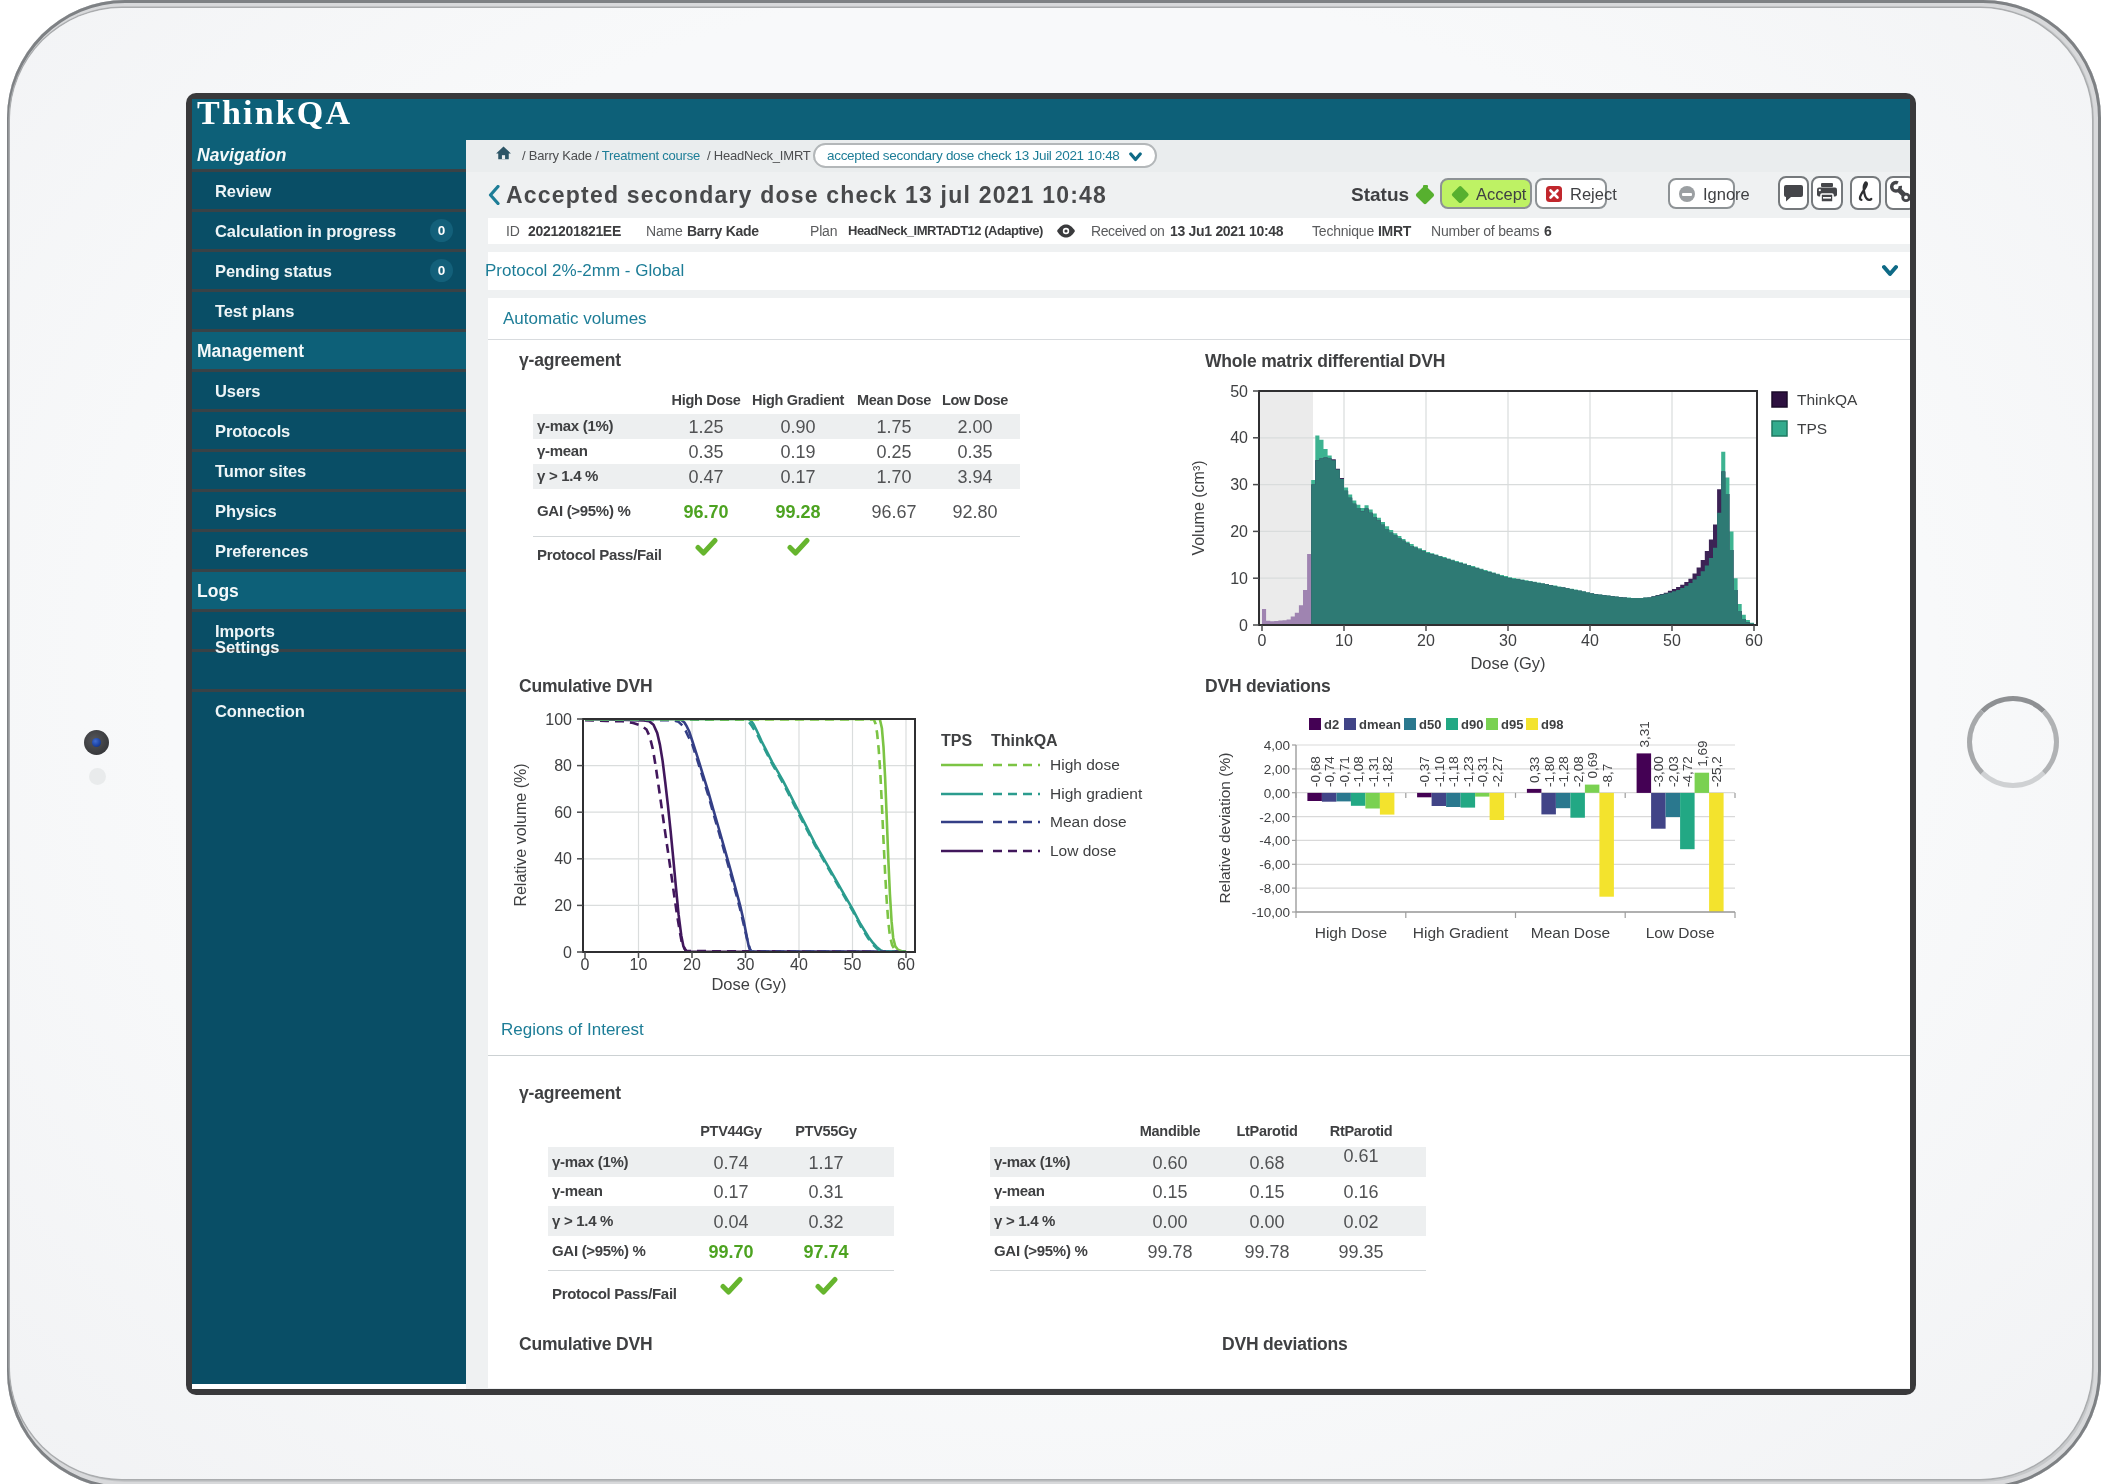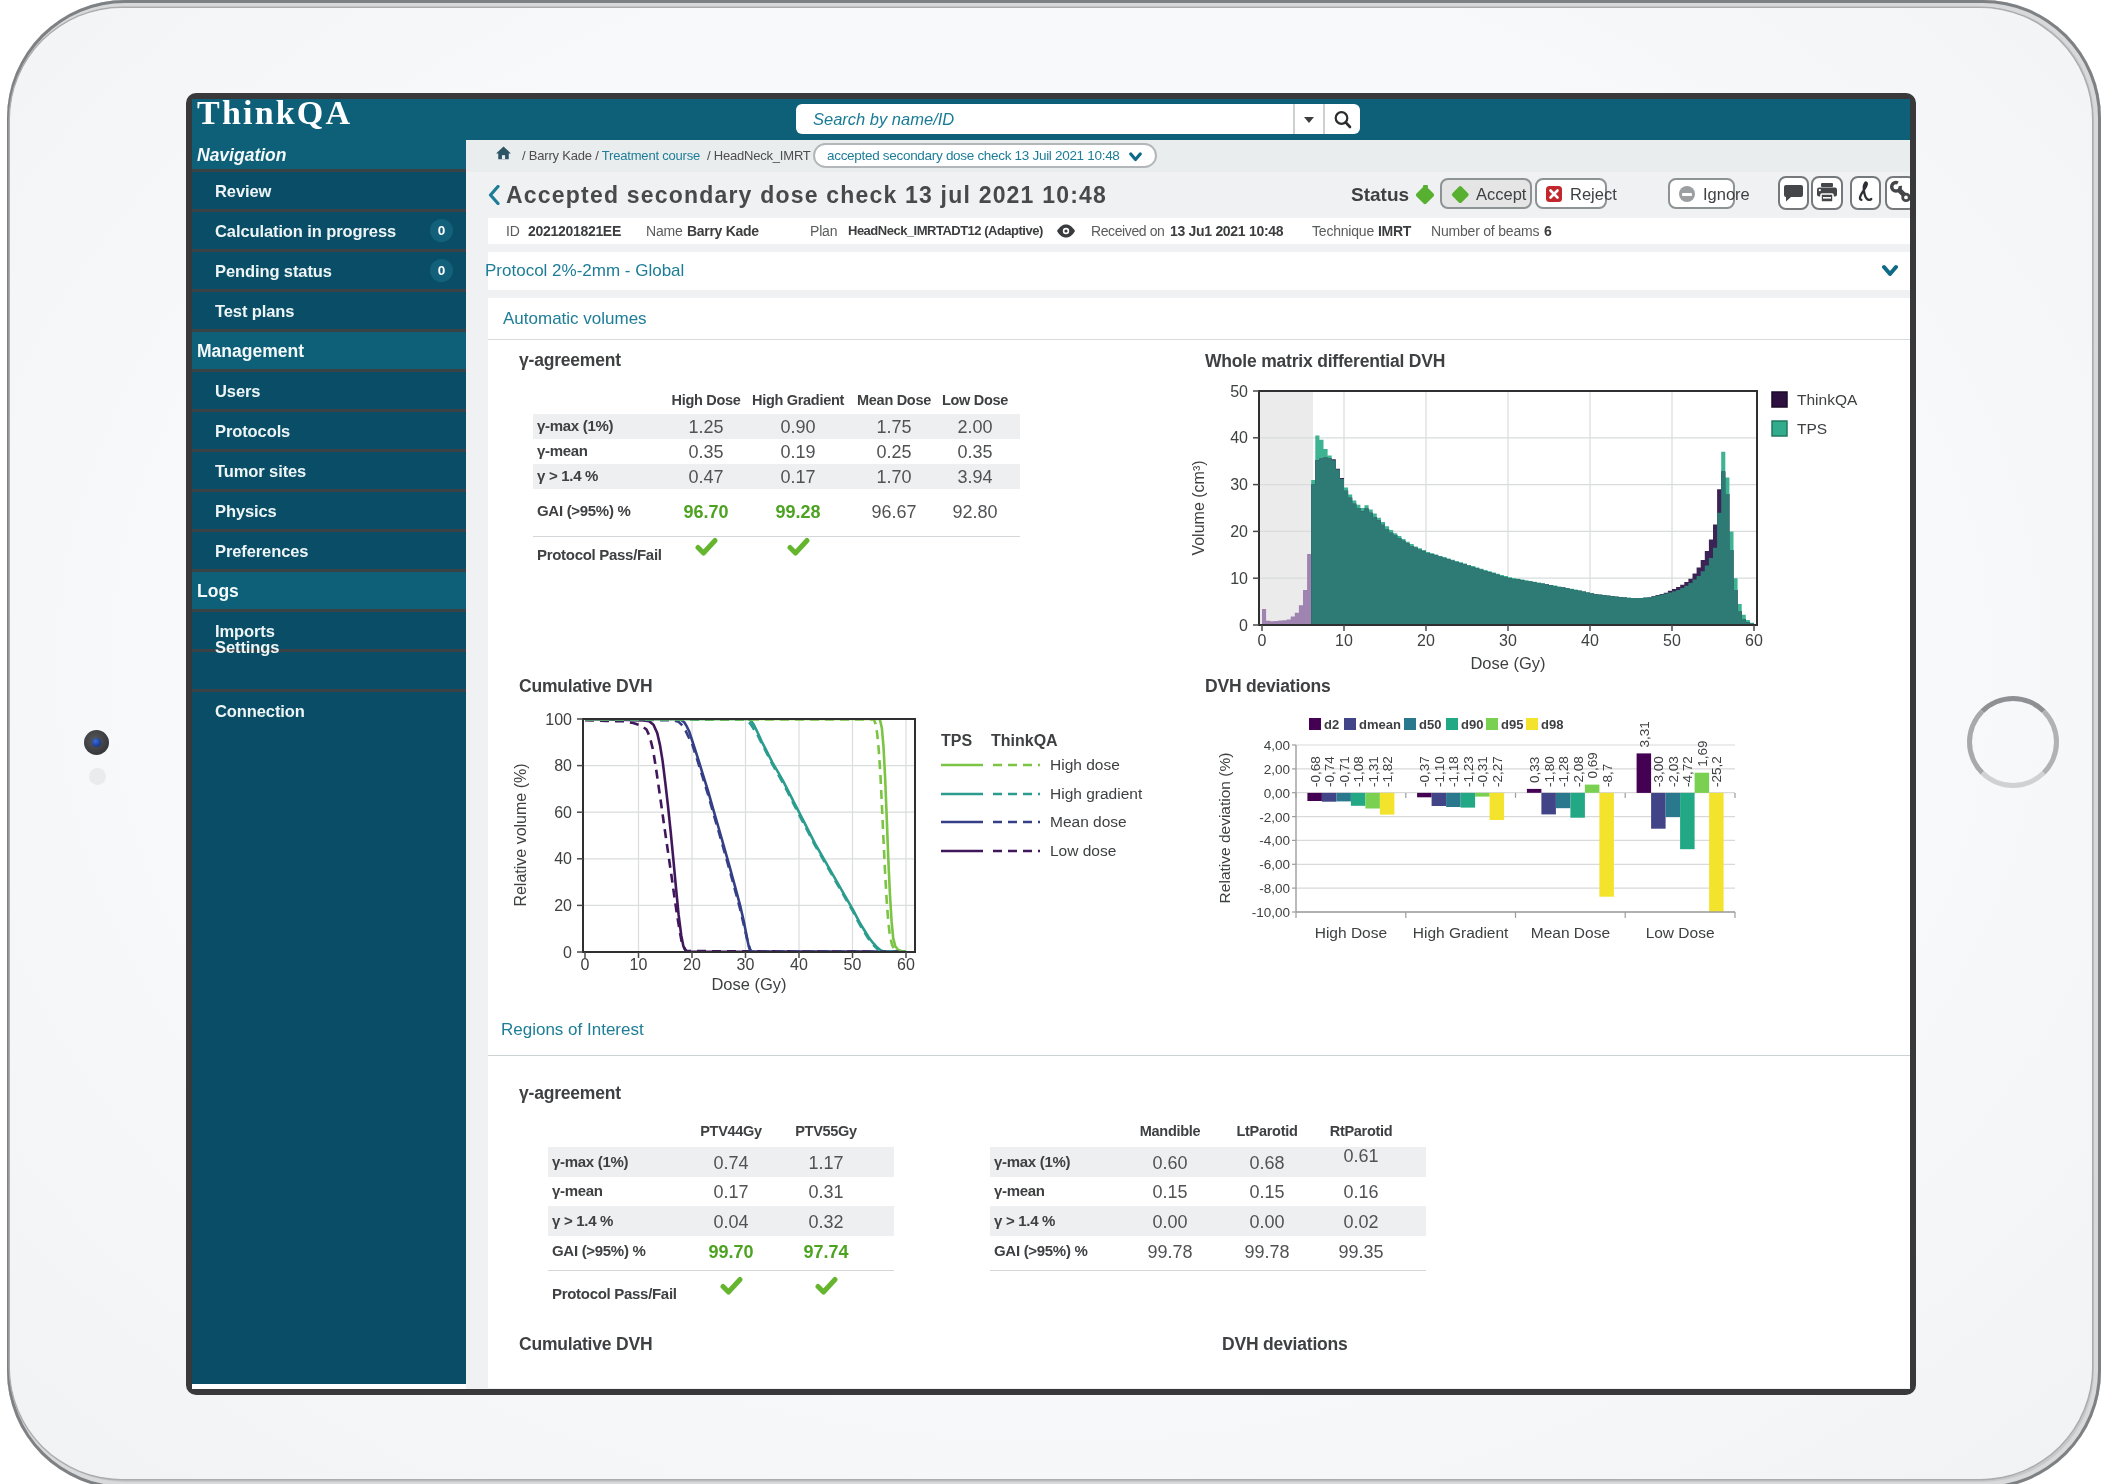--- a/index.html
+++ b/index.html
@@ -77,30 +77,20 @@
   <div class="rim"></div>
   <div class="bezel"></div>
   <div class="cam"></div>
   <div class="mic"></div>
   <div class="homebtn"></div>
   <div class="screen"></div>
   <div class="app">
 
     <div class="topbar"></div>
     <div class="logo">ThinkQA</div>
-    <div class="search">
-      <div class="ph">Search by name/ID</div>
-      <div class="ssep" style="left:497px;"></div>
-      <div class="caret"></div>
-      <div class="ssep" style="left:527px;"></div>
-      <svg class="abs" style="left:536px;top:5px;" width="22" height="22" viewBox="0 0 22 22">
-        <circle cx="9.5" cy="9" r="5.8" fill="none" stroke="#2b2c2e" stroke-width="2.2"></circle>
-        <line x1="13.8" y1="13.5" x2="18" y2="18" stroke="#2b2c2e" stroke-width="2.6" stroke-linecap="round"></line>
-      </svg>
-    </div>
 
     <div class="sidebar"></div>
     <div class="sband" style="top:41px;height:29px;font-style:italic;">
       <span>Navigation</span>
     </div>
     <div class="ssepr" style="top:70px;"></div>
     <div class="srow" style="top:73px;">
       <span>Review</span>
     </div>
     <div class="ssepr" style="top:110px;"></div>
@@ -172,21 +162,21 @@
     </div>
 
     <svg class="abs" style="left:296px;top:86px;" width="12" height="20" viewBox="0 0 12 20">
       <path d="M10 1.5 L2.5 10 L10 18.5" fill="none" stroke="#1d7d97" stroke-width="3.2" stroke-linecap="round" stroke-linejoin="round"></path>
     </svg>
     <div class="h1">Accepted secondary dose check 13 jul 2021 10:48</div>
     <div class="statuslbl">Status</div>
     <div class="diam" style="left:1226px;top:89px;width:14px;height:14px;"></div>
     <div class="abs" style="left:1230.5px;top:85.5px;width:5px;height:3.5px;background:#57b02f;border-radius:1px;"></div>
 
-    <div class="btn" style="left:1248px;width:92px;background:#e5e5e5;">
+    <div class="btn" style="left:1248px;width:92px;background:#bef264;">
       <div class="diam" style="left:12px;top:8px;width:12.5px;height:12.5px;"></div>
       <div class="lab" style="left:34px;">Accept</div>
     </div>
     <div class="btn" style="left:1343px;width:72px;">
       <div class="abs" style="left:9px;top:6px;width:16px;height:16px;background:#c1272d;border-radius:3.5px;">
         <svg width="16" height="16" viewBox="0 0 16 16">
           <path d="M4.5 4.5 L11.5 11.5 M11.5 4.5 L4.5 11.5" stroke="#fff" stroke-width="2.6" stroke-linecap="round"></path>
         </svg>
       </div>
       <div class="lab" style="left:33px;">Reject</div>

